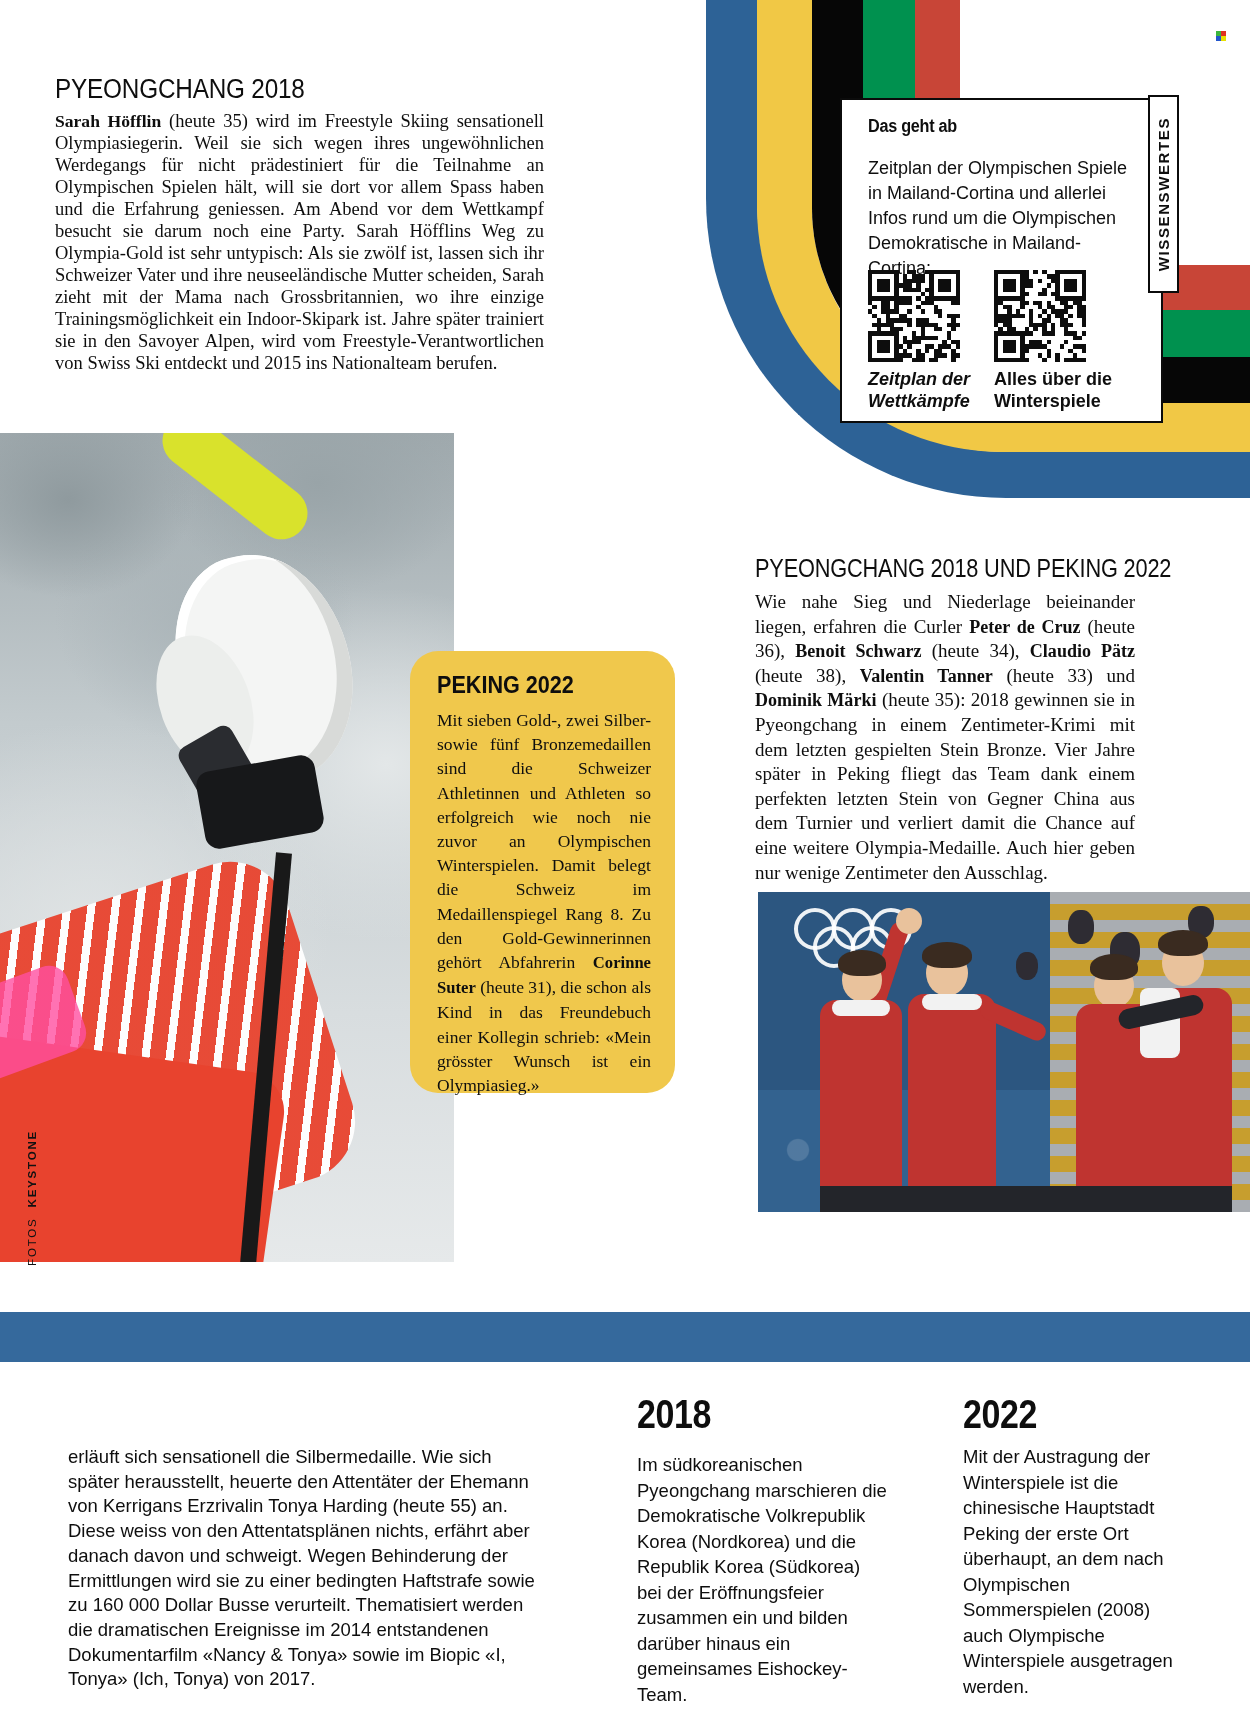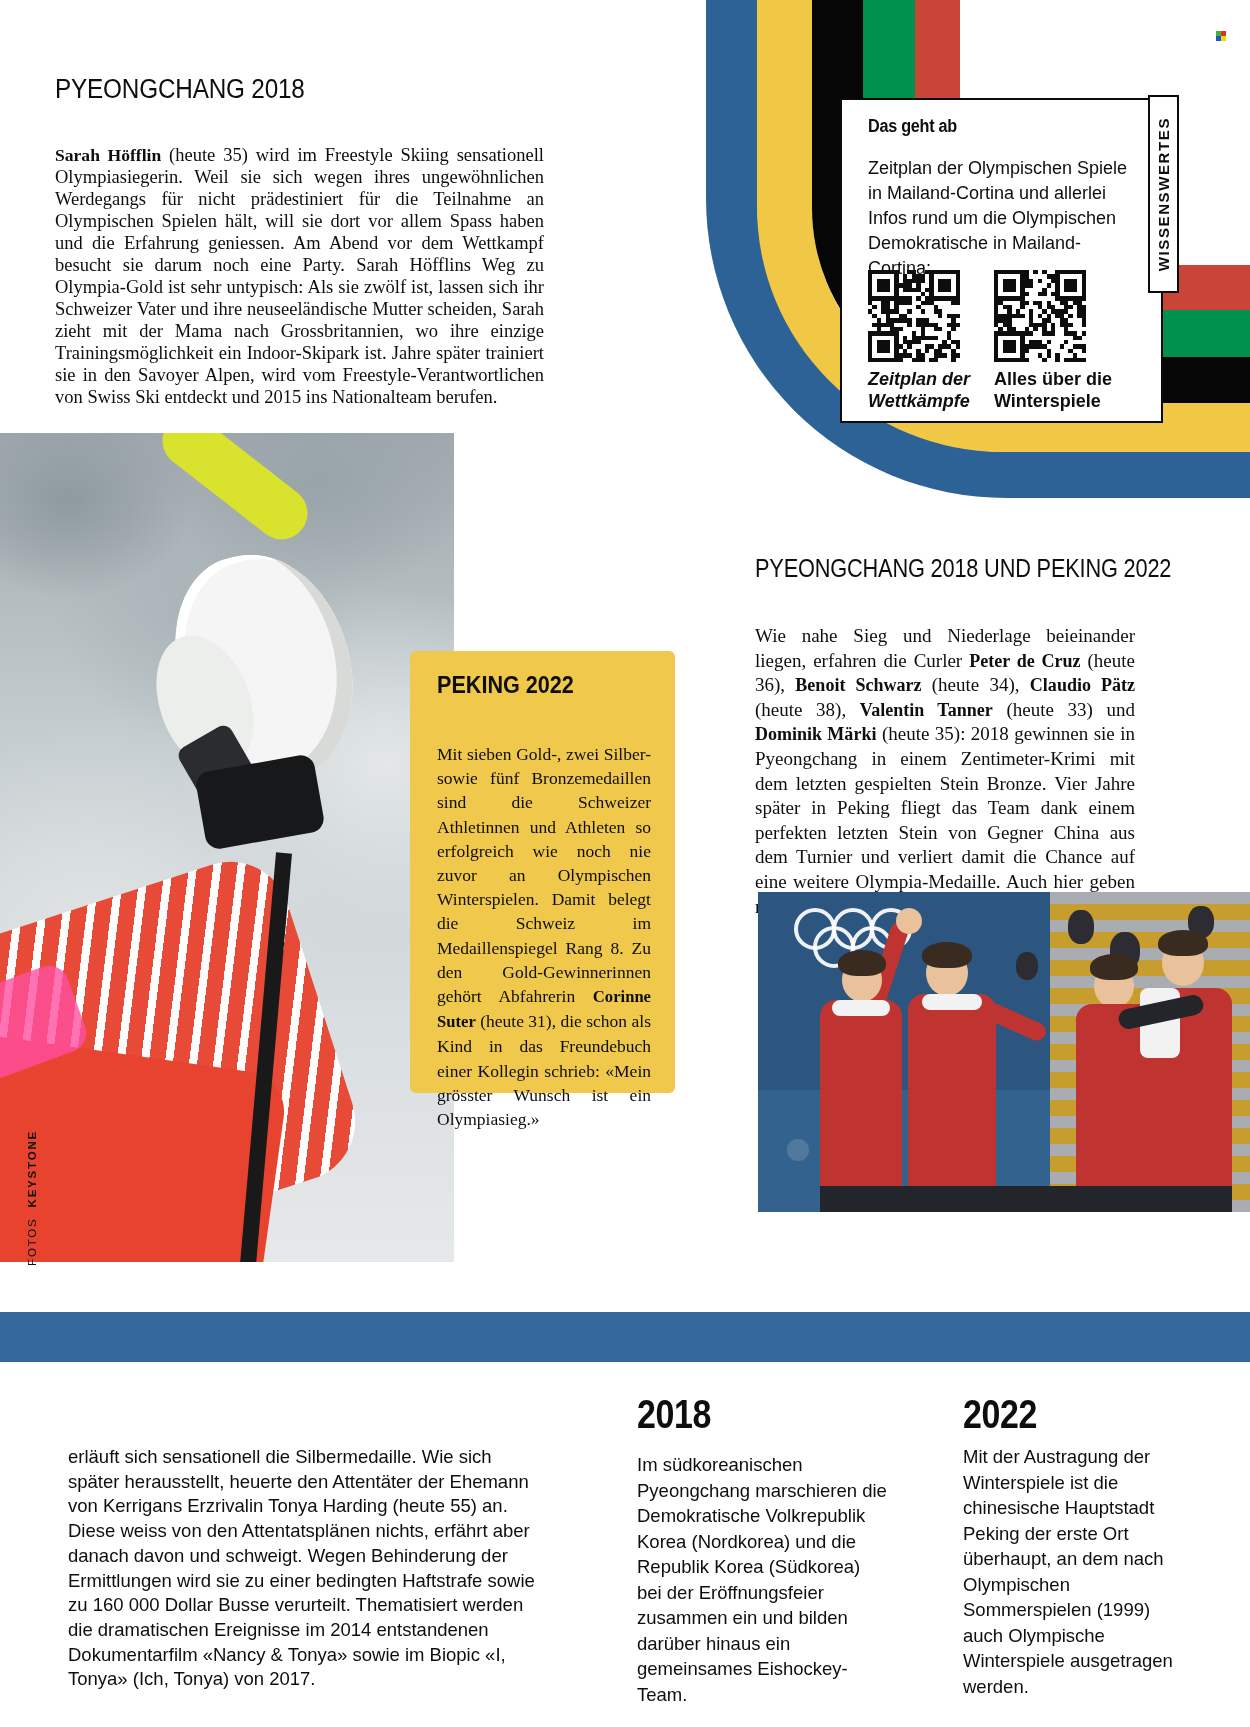--- a/index.html
+++ b/index.html
@@ -17,29 +17,29 @@
   .qr-caption{position:absolute;width:130px;font-size:18px;font-weight:700;line-height:22px;}
   #qrc1{left:26px;top:268px;font-style:italic;} #qrc2{left:152px;top:268px;}
   #tab{left:1148px;top:95px;width:31px;height:198px;background:#fff;border:2px solid #0b0b0b;box-sizing:border-box;z-index:6;
        display:flex;align-items:center;justify-content:center;}
   #tab span{writing-mode:vertical-rl;transform:rotate(180deg);font-size:15px;font-weight:700;letter-spacing:1.6px;}
   
   #minilogo{left:1216px;top:31px;width:10px;height:10px;display:grid;grid-template-columns:1fr 1fr;grid-template-rows:1fr 1fr;z-index:4;}
   
   .cond{display:inline-block;transform:scaleX(.9);transform-origin:0 50%;white-space:nowrap;}
   .headline{font-weight:400;letter-spacing:-.2px;text-align:right;}
-  .serifbody{font-family:"Liberation Serif",serif;text-align:justify;margin-top:34px;}
+  .serifbody{font-family:"Liberation Serif",serif;text-align:justify;}
   .serifbody span{font-family:inherit;}
   .sb-bold{font-weight:700;font-family:"Liberation Sans",sans-serif;font-size:.95em;}
   #top-title{left:55px;top:74px;font-size:27px;}
   #top-body{left:55px;top:110px;width:489px;font-size:18.5px;line-height:22px;}
   #right-title{left:755px;top:554px;font-size:25px;}
   #right-body{left:755px;top:590px;width:380px;font-size:19px;line-height:24.6px;}
   
-  #pekingbox{left:410px;top:651px;width:265px;height:442px;background:#F0C84C;border-radius:6px;z-index:3;}
+  #pekingbox{left:410px;top:651px;width:265px;height:442px;background:#F0C84C;border-radius:28px;z-index:3;}
   #pekingbox .pb-title{position:absolute;left:27px;top:20px;font-size:24px;font-weight:700;}
   #pekingbox .pb-body{position:absolute;left:27px;top:57px;width:214px;font-size:17.5px;line-height:24.2px;}
   
   #skiphoto{left:0;top:433px;width:454px;height:829px;overflow:hidden;
     background:
       radial-gradient(180px 140px at 15% 8%,#8f9a9e 0%,rgba(143,154,158,0) 70%),
       radial-gradient(220px 160px at 70% 6%,#99a4a8 0%,rgba(153,164,168,0) 70%),
       radial-gradient(200px 170px at 45% 22%,#aab4b8 0%,rgba(170,180,184,0) 75%),
       radial-gradient(260px 220px at 85% 40%,#e3e7e8 0%,rgba(227,231,232,0) 80%),
       radial-gradient(300px 260px at 20% 60%,#dfe3e4 0%,rgba(223,227,228,0) 80%),
@@ -488,15 +488,15 @@
     <div class="athlete-arm" style="left:360px;top:110px;width:86px;height:20px;background:#23252a;transform:rotate(-12deg);"></div>
     <div class="athlete-dark" style="left:62px;bottom:0;width:412px;height:26px;"></div>
   </div>
 
   <div id="bluebar" class="abs"></div>
 
   <div id="bl-col" class="abs">erläuft sich sensationell die Silbermedaille. Wie sich später herausstellt, heuerte den Attentäter der Ehemann von Kerrigans Erzrivalin Tonya Harding (heute 55) an. Diese weiss von den Attentatsplänen nichts, erfährt aber danach davon und schweigt. Wegen Behinderung der Ermittlungen wird sie zu einer bedingten Haftstrafe sowie zu 160 000 Dollar Busse verurteilt. Thematisiert werden die dramatischen Ereignisse im 2014 entstandenen Dokumentarfilm «Nancy &amp; Tonya» sowie im Biopic «I, Tonya» (Ich, Tonya) von 2017.</div>
   <div id="y2018" class="abs yearhead"><span class="cond" style="transform:scaleX(.85);">2018</span></div>
   <div id="c2018" class="abs">Im südkoreanischen Pyeongchang marschieren die Demokratische Volkrepublik Korea (Nordkorea) und die Republik Korea (Südkorea) bei der Eröffnungsfeier zusammen ein und bilden darüber hinaus ein gemeinsames Eishockey-Team.</div>
   <div id="y2022" class="abs yearhead"><span class="cond" style="transform:scaleX(.85);">2022</span></div>
-  <div id="c2022" class="abs">Mit der Austragung der Winterspiele ist die chinesische Hauptstadt Peking der erste Ort überhaupt, an dem nach Olympischen Sommerspielen (1999) auch Olympische Winterspiele ausgetragen werden.</div>
+  <div id="c2022" class="abs">Mit der Austragung der Winterspiele ist die chinesische Hauptstadt Peking der erste Ort überhaupt, an dem nach Olympischen Sommerspielen (2008) auch Olympische Winterspiele ausgetragen werden.</div>
 
 </div>
 
 </body></html>

